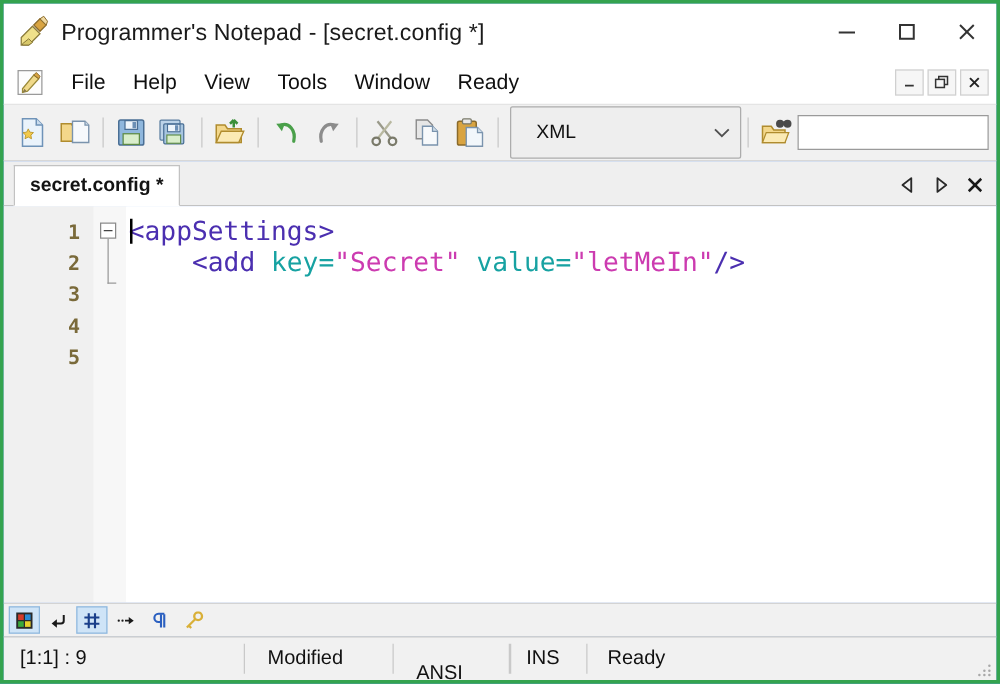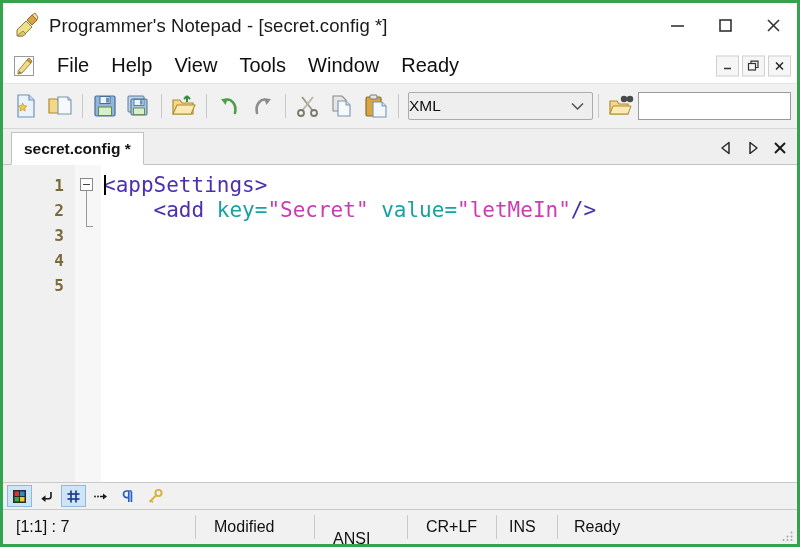--- a/index.html
+++ b/index.html
@@ -77,21 +77,21 @@
     border-bottom: 1px solid #e4e4e4;
   }
   #menu-doc-icon {
     width: 24px;
     height: 24px;
     margin-left: 9px;
     margin-right: 10px;
     flex: 0 0 auto;
   }
   .menu-item {
-    font-size: 20px;
+    font-size: 17px;
     color: #0f0f0f;
     padding: 3px 11px;
     cursor: default;
     white-space: nowrap;
   }
   #mdi-buttons {
     position: absolute;
     right: 6px;
     top: 50%;
     transform: translateY(-50%);
@@ -134,29 +134,29 @@
   }
   .tool-sep {
     width: 1px;
     height: 24px;
     background: #c8c8c8;
     margin: 0 5px;
     flex: 0 0 auto;
   }
   #scheme-select {
     width: 185px;
-    height: 28px;
+    height: 42px;
     margin-left: 4px;
     background: #eeeeee;
     border: 1px solid #acacac;
     border-radius: 2px;
     display: flex;
     align-items: center;
     justify-content: space-between;
-    padding: 0 7px 0 0;
+    padding: 0 7px 0 20px;
     box-sizing: border-box;
     cursor: default;
     flex: 0 0 auto;
   }
   #scheme-value {
     font-size: 15.5px;
     color: #101010;
   }
   #find-input {
     flex: 1 1 auto;
@@ -668,27 +668,26 @@
     <div class="strip-btn">
       <svg width="16" height="15" viewBox="0 0 16 15">
         <circle cx="11.5" cy="4" r="3.1" fill="none" stroke="#d9b038" stroke-width="1.9"></circle>
         <line x1="9.3" y1="6.2" x2="2.5" y2="13" stroke="#d9b038" stroke-width="1.9"></line>
         <line x1="4" y1="11.5" x2="6" y2="13.4" stroke="#d9b038" stroke-width="1.7"></line>
       </svg>
     </div>
   </div>
 
   <div id="status-bar">
-    <div class="status-cell" id="status-pos">[1:1] : 7</div>
+    <div class="status-cell" id="status-pos">[1:1] : 9</div>
     <div class="status-div"></div>
     <div class="status-cell" id="status-mod">Modified</div>
     <div class="status-div"></div>
     <div class="status-cell" id="status-enc">ANSI</div>
     <div class="status-div"></div>
-    <div class="status-cell" id="status-eol">CR+LF</div>
     <div class="status-div"></div>
     <div class="status-cell" id="status-ins">INS</div>
     <div class="status-div"></div>
     <div class="status-cell" id="status-ready">Ready</div>
 
     <svg id="resize-grip" viewBox="0 0 14 14">
       <circle cx="11.5" cy="4.5" r="1" fill="#a8a8a8"></circle>
       <circle cx="7.5" cy="8.5" r="1" fill="#a8a8a8"></circle>
       <circle cx="11.5" cy="8.5" r="1" fill="#a8a8a8"></circle>
       <circle cx="3.5" cy="12" r="1" fill="#a8a8a8"></circle>

